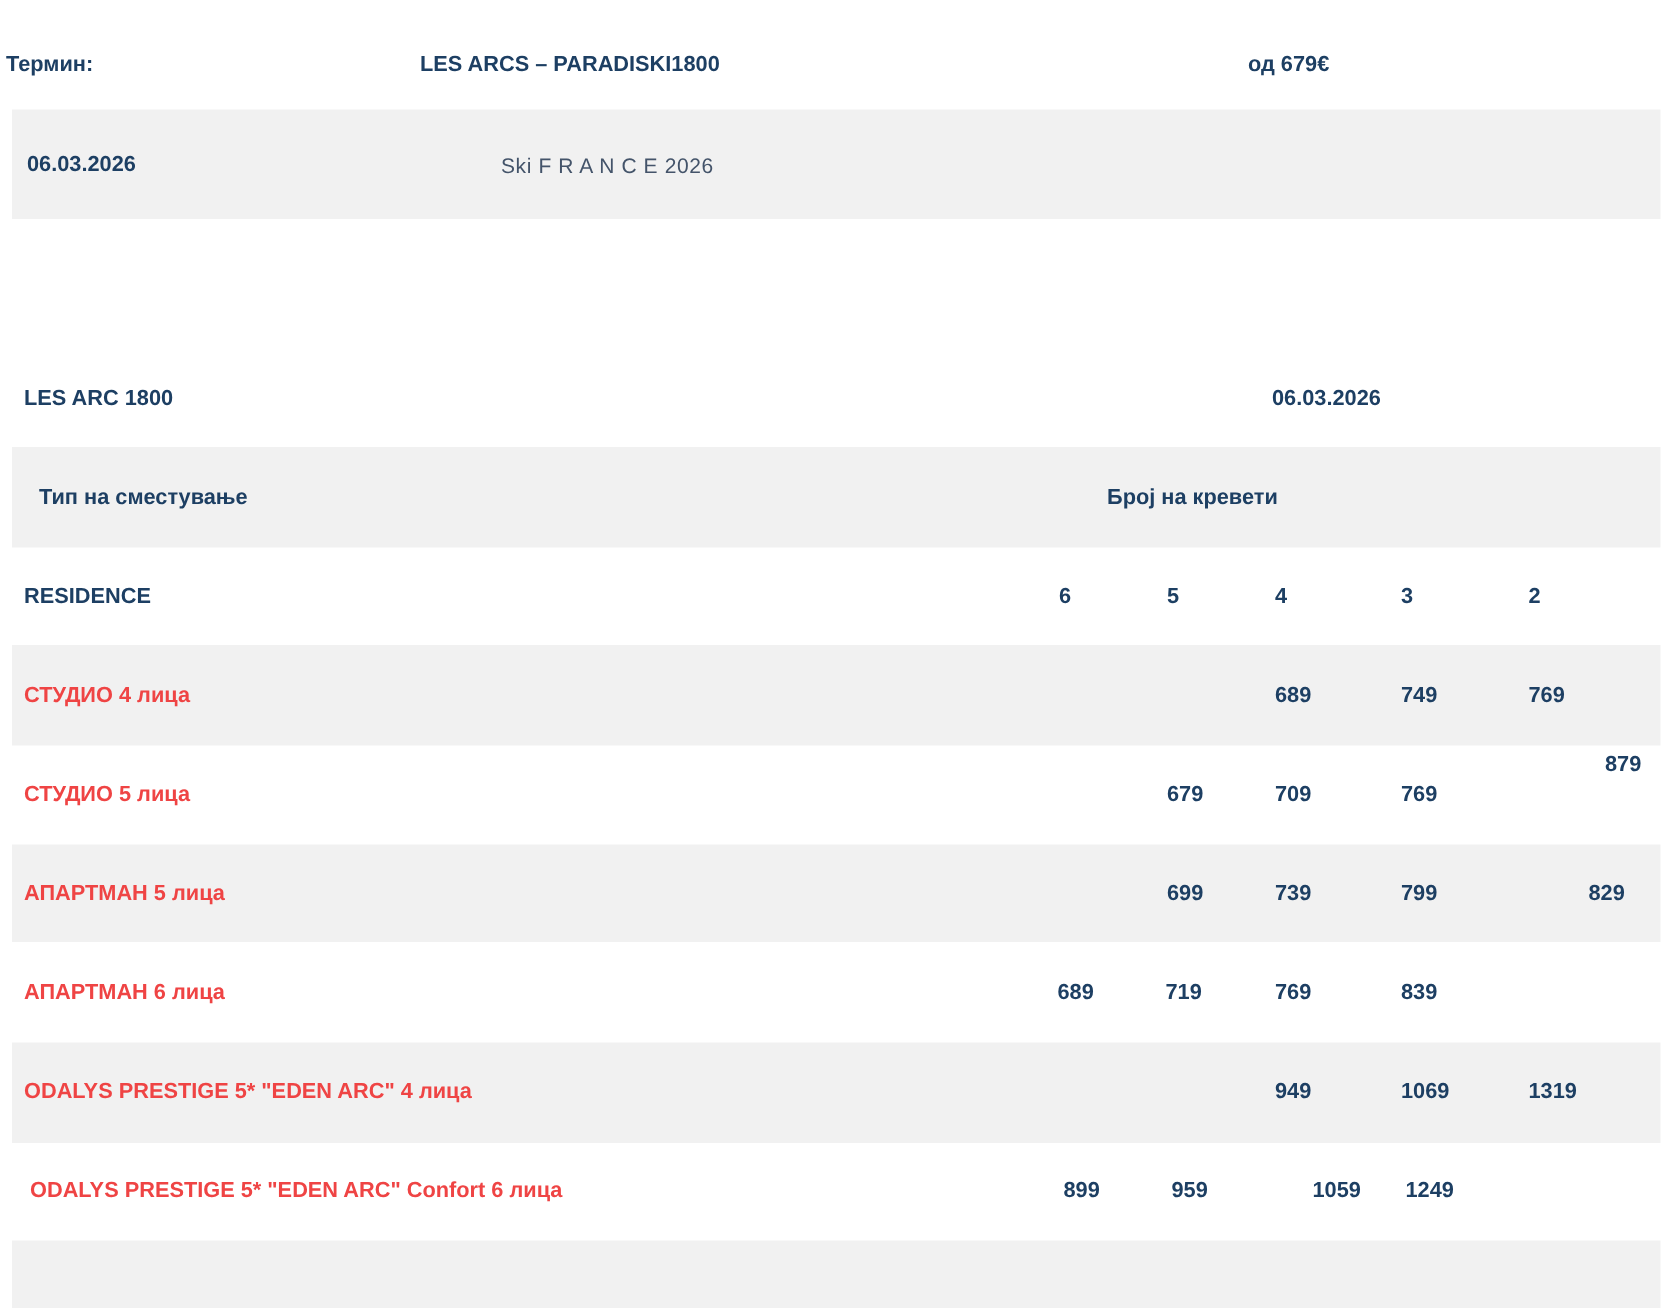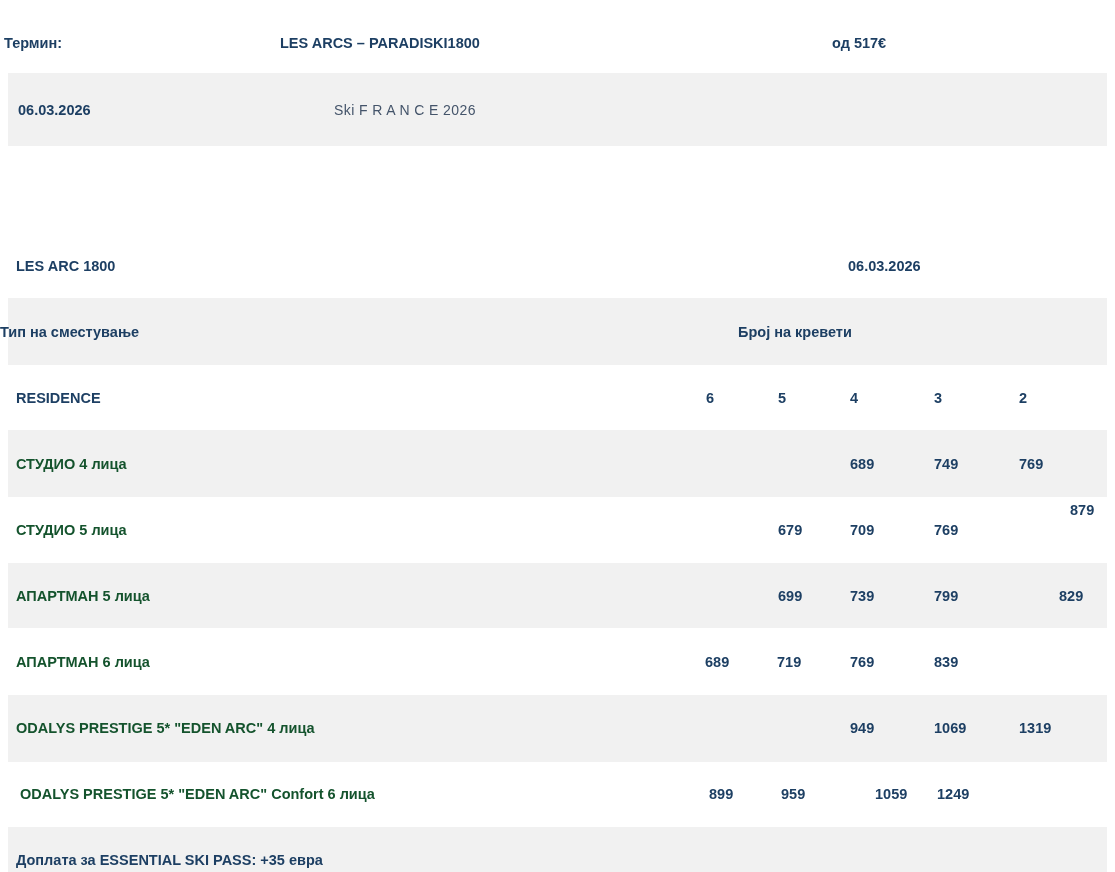--- a/index.html
+++ b/index.html
@@ -45,21 +45,21 @@
     font-weight: normal; font-size: 14px; color: #44546a;
     letter-spacing: 0.4px;
   }
 
   
   #resort-name { left: 16px; top: 258px; }
   #resort-date { left: 848px; top: 258px; }
 
   
   #band2 { top: 298px; height: 67px; }
-  #col-type { left: 0; top: 324px; text-align: center; }
+  #col-type { left: 26px; top: 324px; text-align: center; }
   #col-beds { left: 738px; top: 324px; }
 
   
   #res-label { left: 16px; top: 390px; }
   .bedno { font-weight: bold; font-size: 14.5px; color: #1d3f63; }
   #bed6 { left: 706px; top: 390px; }
   #bed5 { left: 778px; top: 390px; }
   #bed4 { left: 850px; top: 390px; }
   #bed3 { left: 934px; top: 390px; }
   #bed2 { left: 1019px; top: 390px; }
@@ -67,21 +67,21 @@
   
   #band3 { top: 430px; height: 67px; }
   #band4 { top: 563px; height: 65px; }
   #band5 { top: 695px; height: 67px; }
   #band6 { top: 827px; height: 45px; }
 
   .rowlabel {
     position: absolute;
     font-weight: bold;
     font-size: 14.5px;
-    color: #14532d;
+    color: #ef4444;
     white-space: nowrap;
   }
   .price {
     position: absolute;
     font-weight: bold;
     font-size: 14.5px;
     color: #1d3f63;
     white-space: nowrap;
   }
 
@@ -122,21 +122,21 @@
 
   #footnote { left: 16px; top: 852px; }
 </style>
 </head>
 <body>
 
 <div class="page">
 
   <div class="cell" id="hdr-term">Термин:</div>
   <div class="cell" id="hdr-title">LES ARCS – PARADISKI1800</div>
-  <div class="cell" id="hdr-price">од 517€</div>
+  <div class="cell" id="hdr-price">од 679€</div>
 
   <div class="band" id="band1"></div>
   <div class="cell" id="date1">06.03.2026</div>
   <div class="cell" id="ski-france">Ski F R A N C E  2026</div>
 
   <div class="cell" id="resort-name">LES ARC 1800</div>
   <div class="cell" id="resort-date">06.03.2026</div>
 
   <div class="band" id="band2"></div>
   <div class="cell" id="col-type">Тип на сместување</div>
@@ -181,15 +181,14 @@
   <div class="price" id="r4-p4">949</div>
   <div class="price" id="r4-p3">1069</div>
   <div class="price" id="r4-p2">1319</div>
 
   <div class="rowlabel" id="r5-label">ODALYS PRESTIGE 5* "EDEN ARC" Confort 6 лица</div>
   <div class="price" id="r5-p6">899</div>
   <div class="price" id="r5-p5">959</div>
   <div class="price" id="r5-p4">1059</div>
   <div class="price" id="r5-p3">1249</div>
 
-  <div class="cell" id="footnote">Доплата за ESSENTIAL SKI PASS: +35 евра</div>
 
 </div>
 
 </body></html>

